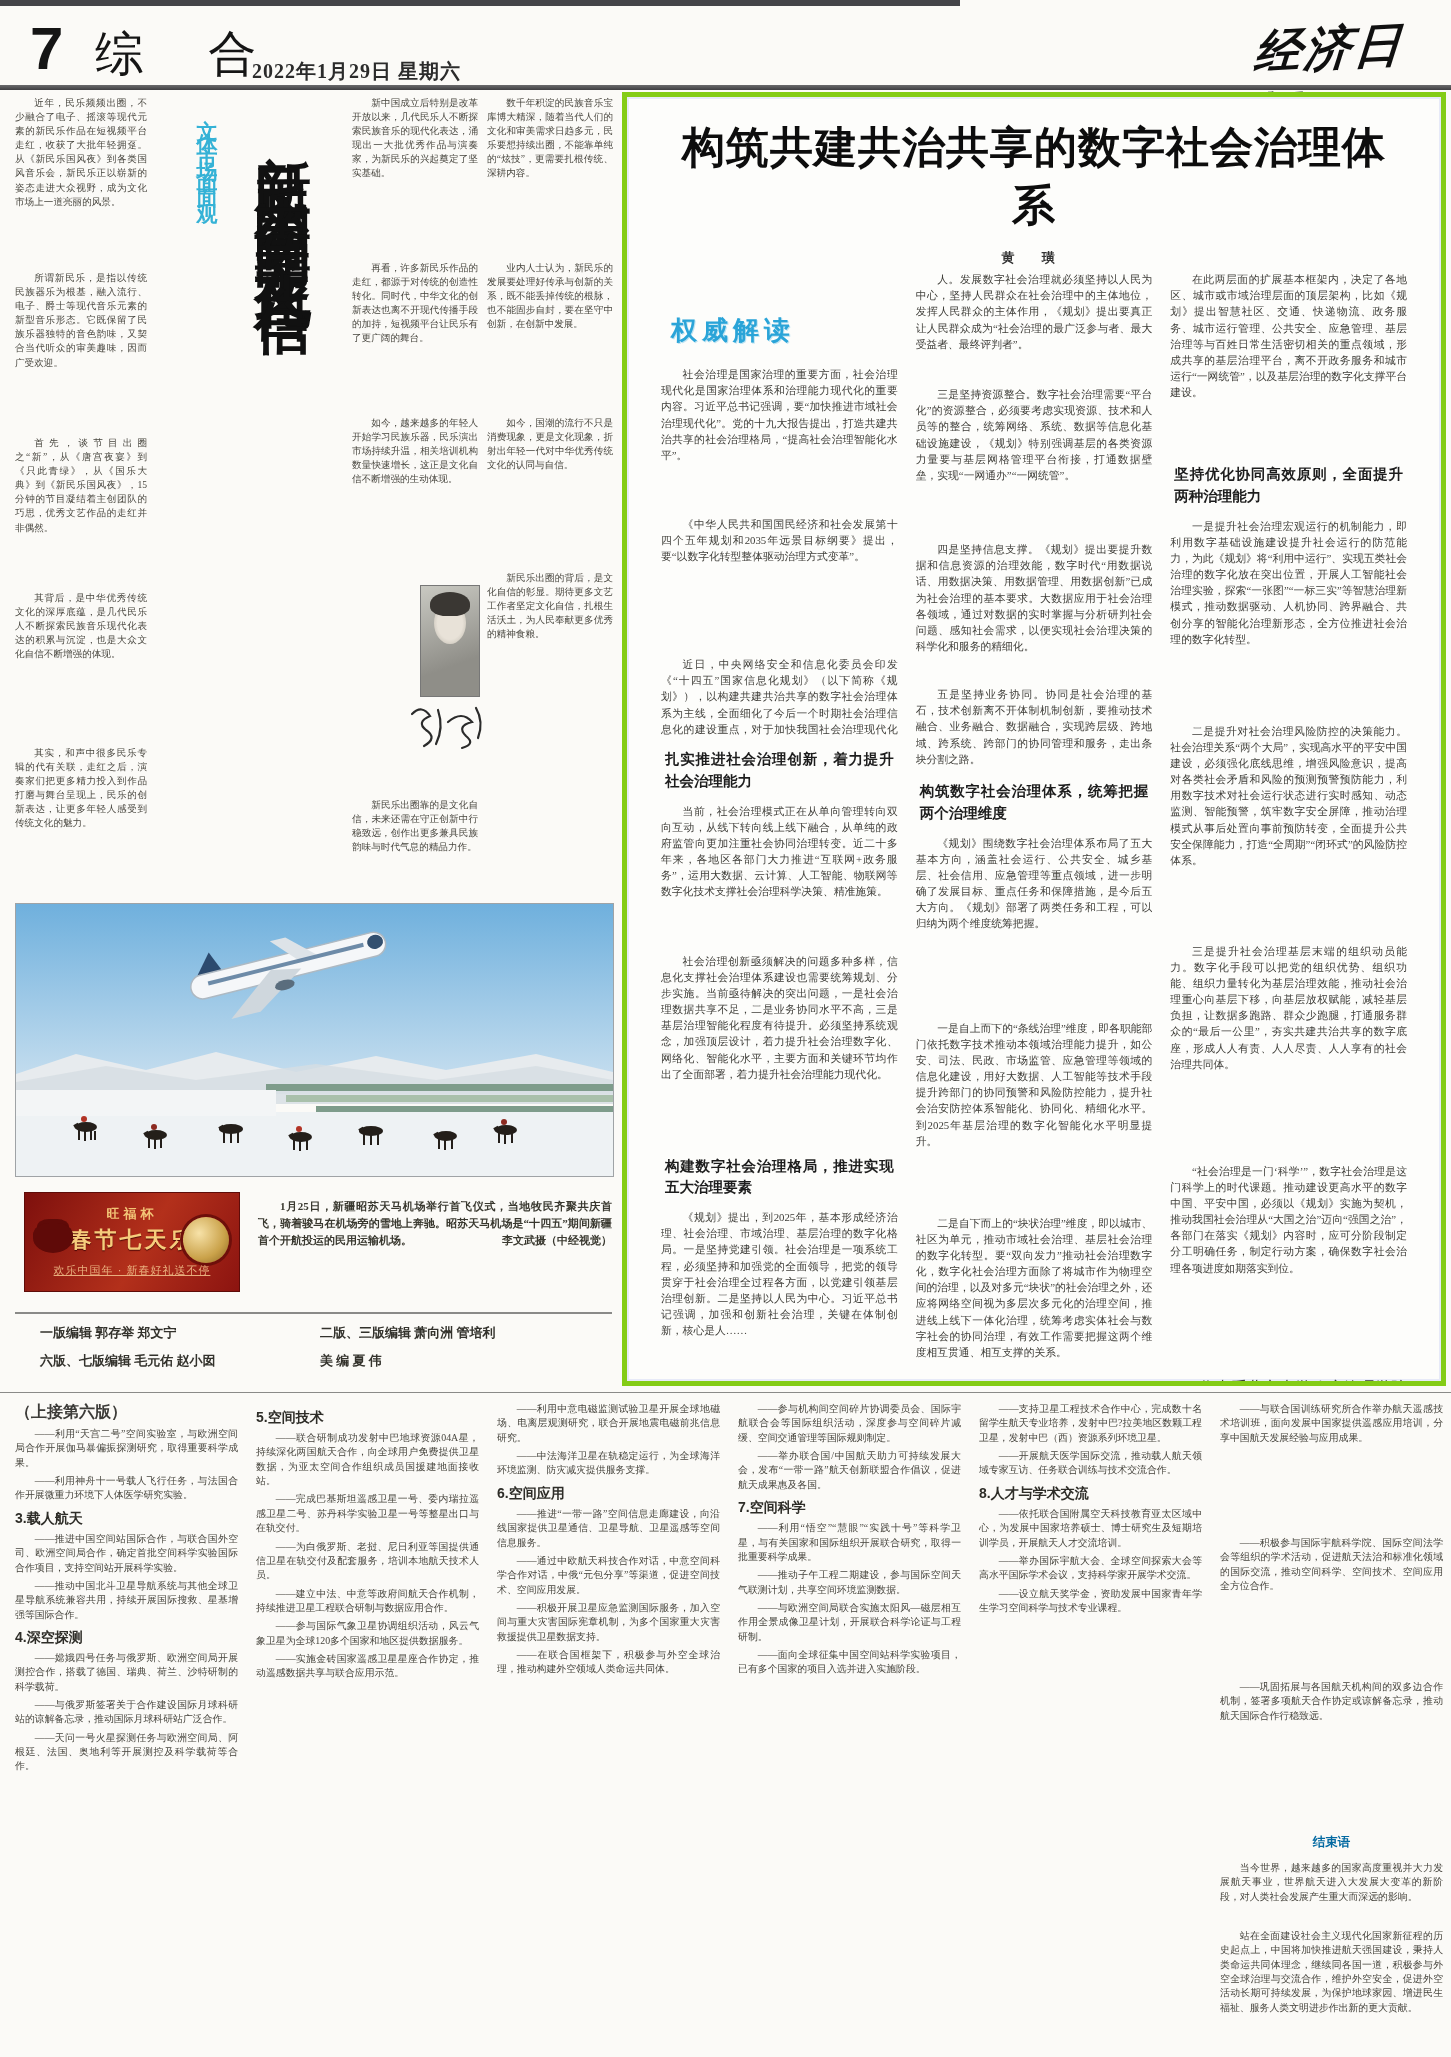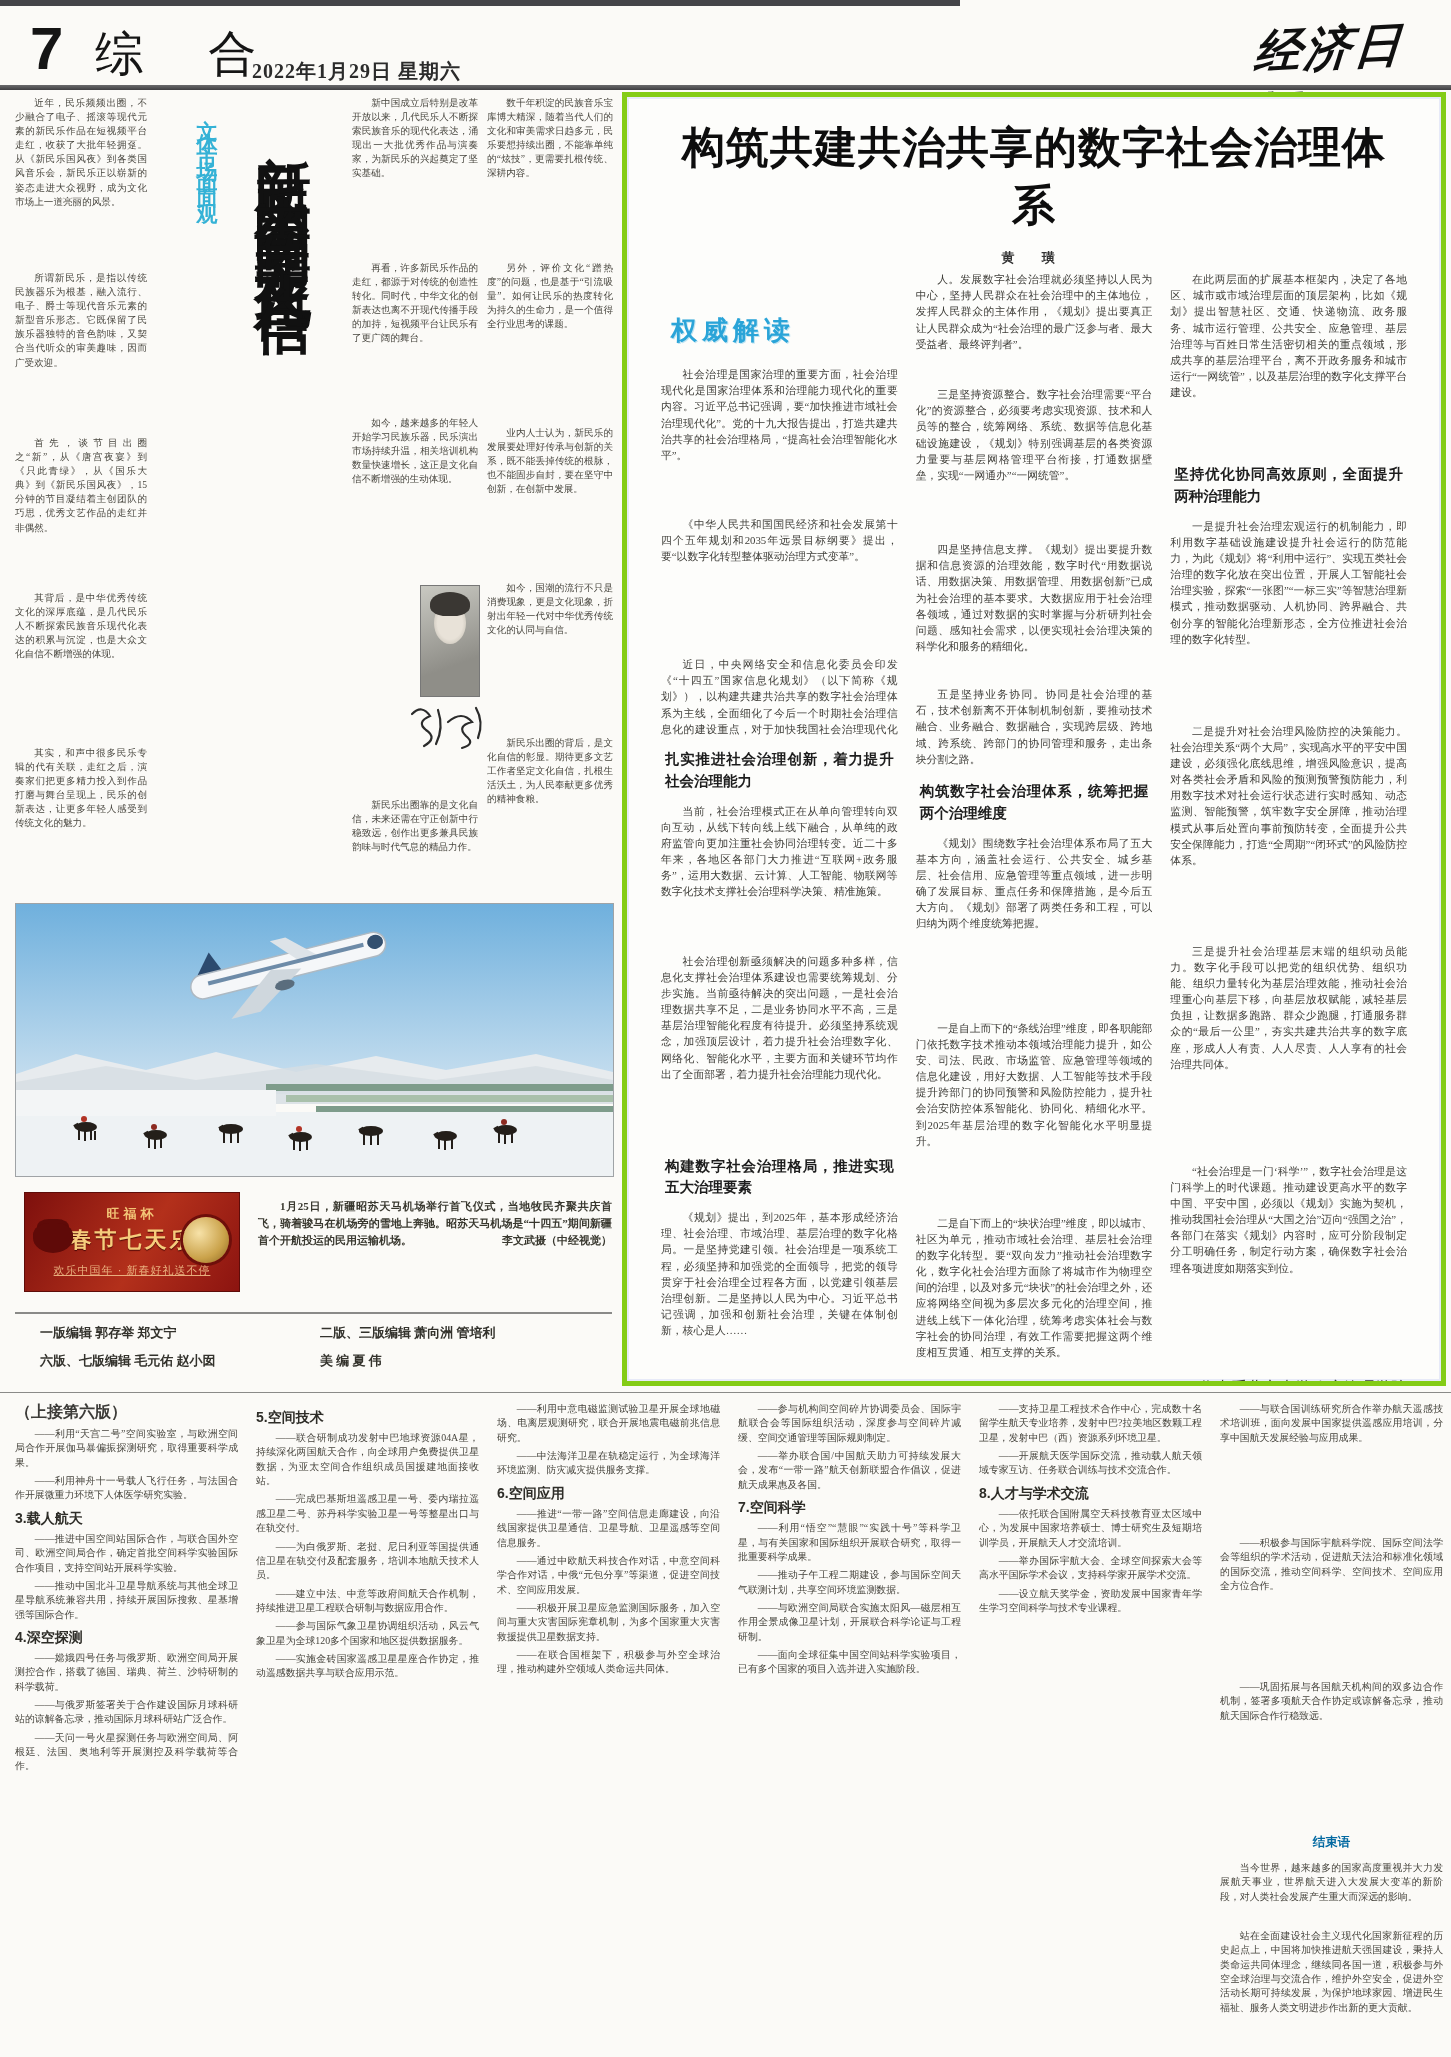--- a/index.html
+++ b/index.html
@@ -91,21 +91,20 @@
   <div class="abs v-title" style="left:243px;top:110px;height:905px;">新民乐出圈靠的是文化自信</div>
   <div class="abs col left-col" style="left:352px;top:96px;width:126px;height:788px;">
       <p class="blk-p" style="height: 160px; overflow: hidden;">新中国成立后特别是改革开放以来，几代民乐人不断探索民族音乐的现代化表达，涌现出一大批优秀作品与演奏家，为新民乐的兴起奠定了坚实基础。</p>
       <p class="blk-p" style="height: 150px; overflow: hidden;">再看，许多新民乐作品的走红，都源于对传统的创造性转化。同时代，中华文化的创新表达也离不开现代传播手段的加持，短视频平台让民乐有了更广阔的舞台。</p>
       <p class="blk-p" style="height: 160px; overflow: hidden;">如今，越来越多的年轻人开始学习民族乐器，民乐演出市场持续升温，相关培训机构数量快速增长，这正是文化自信不断增强的生动体现。</p>
       <p class="blk-sp" style="height: 190px; overflow: hidden;"></p>
       <p class="blk-p" style="height: 124px; overflow: hidden;">新民乐出圈靠的是文化自信，未来还需在守正创新中行稳致远，创作出更多兼具民族韵味与时代气息的精品力作。</p>
     </div>
   <div class="abs col left-col" style="left:487px;top:96px;width:126px;height:788px;">
       <p class="blk-p" style="height: 160px; overflow: hidden;">数千年积淀的民族音乐宝库博大精深，随着当代人们的文化和审美需求日趋多元，民乐要想持续出圈，不能靠单纯的“炫技”，更需要扎根传统、深耕内容。</p>
-      <p class="blk-p" style="height: 160px; overflow: hidden;">另外，评价文化“蹭热度”的问题，也是基于“引流吸量”。如何让民乐的热度转化为持久的生命力，是一个值得全行业思考的课题。</p>
       <p class="blk-p" style="height: 150px; overflow: hidden;">业内人士认为，新民乐的发展要处理好传承与创新的关系，既不能丢掉传统的根脉，也不能固步自封，要在坚守中创新，在创新中发展。</p>
       <p class="blk-p" style="height: 150px; overflow: hidden;">如今，国潮的流行不只是消费现象，更是文化现象，折射出年轻一代对中华优秀传统文化的认同与自信。</p>
       <p class="blk-p" style="height: 164px; overflow: hidden;">新民乐出圈的背后，是文化自信的彰显。期待更多文艺工作者坚定文化自信，扎根生活沃土，为人民奉献更多优秀的精神食粮。</p>
     </div>
 
   <div class="abs portrait" style="left:420px;top:585px;width:58px;height:110px;">
     <div class="face"></div>
     <div class="hair"></div>
   </div>
   <svg class="abs" style="left:398px;top:700px;" width="100" height="58" viewBox="0 0 100 58">

